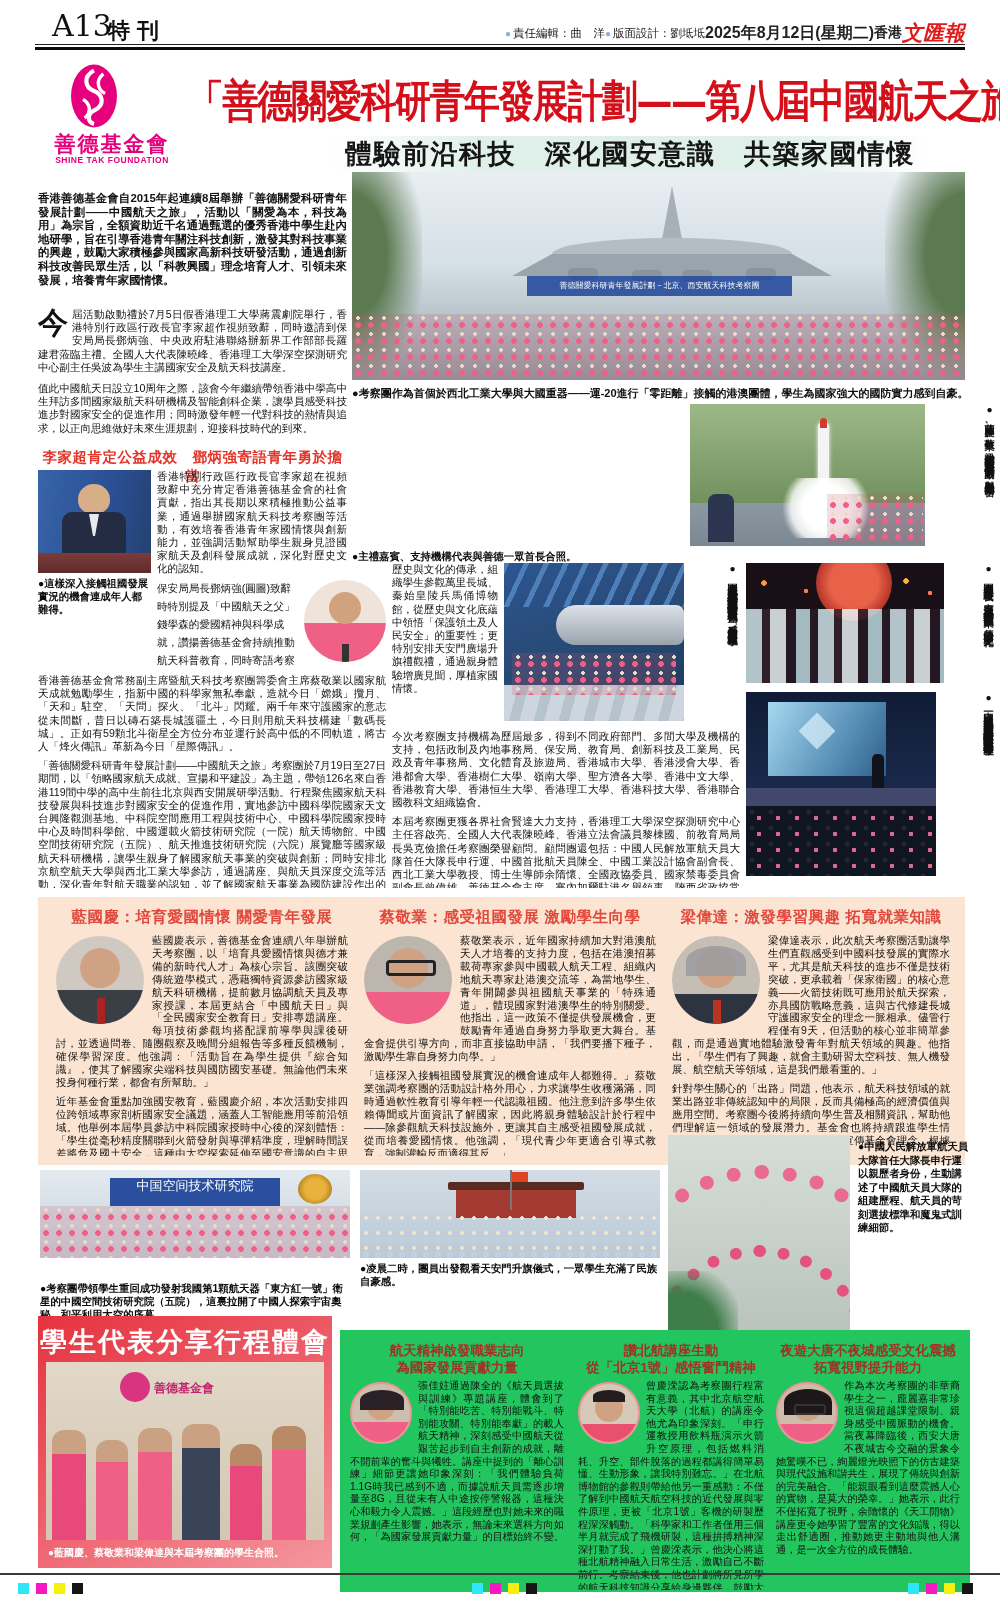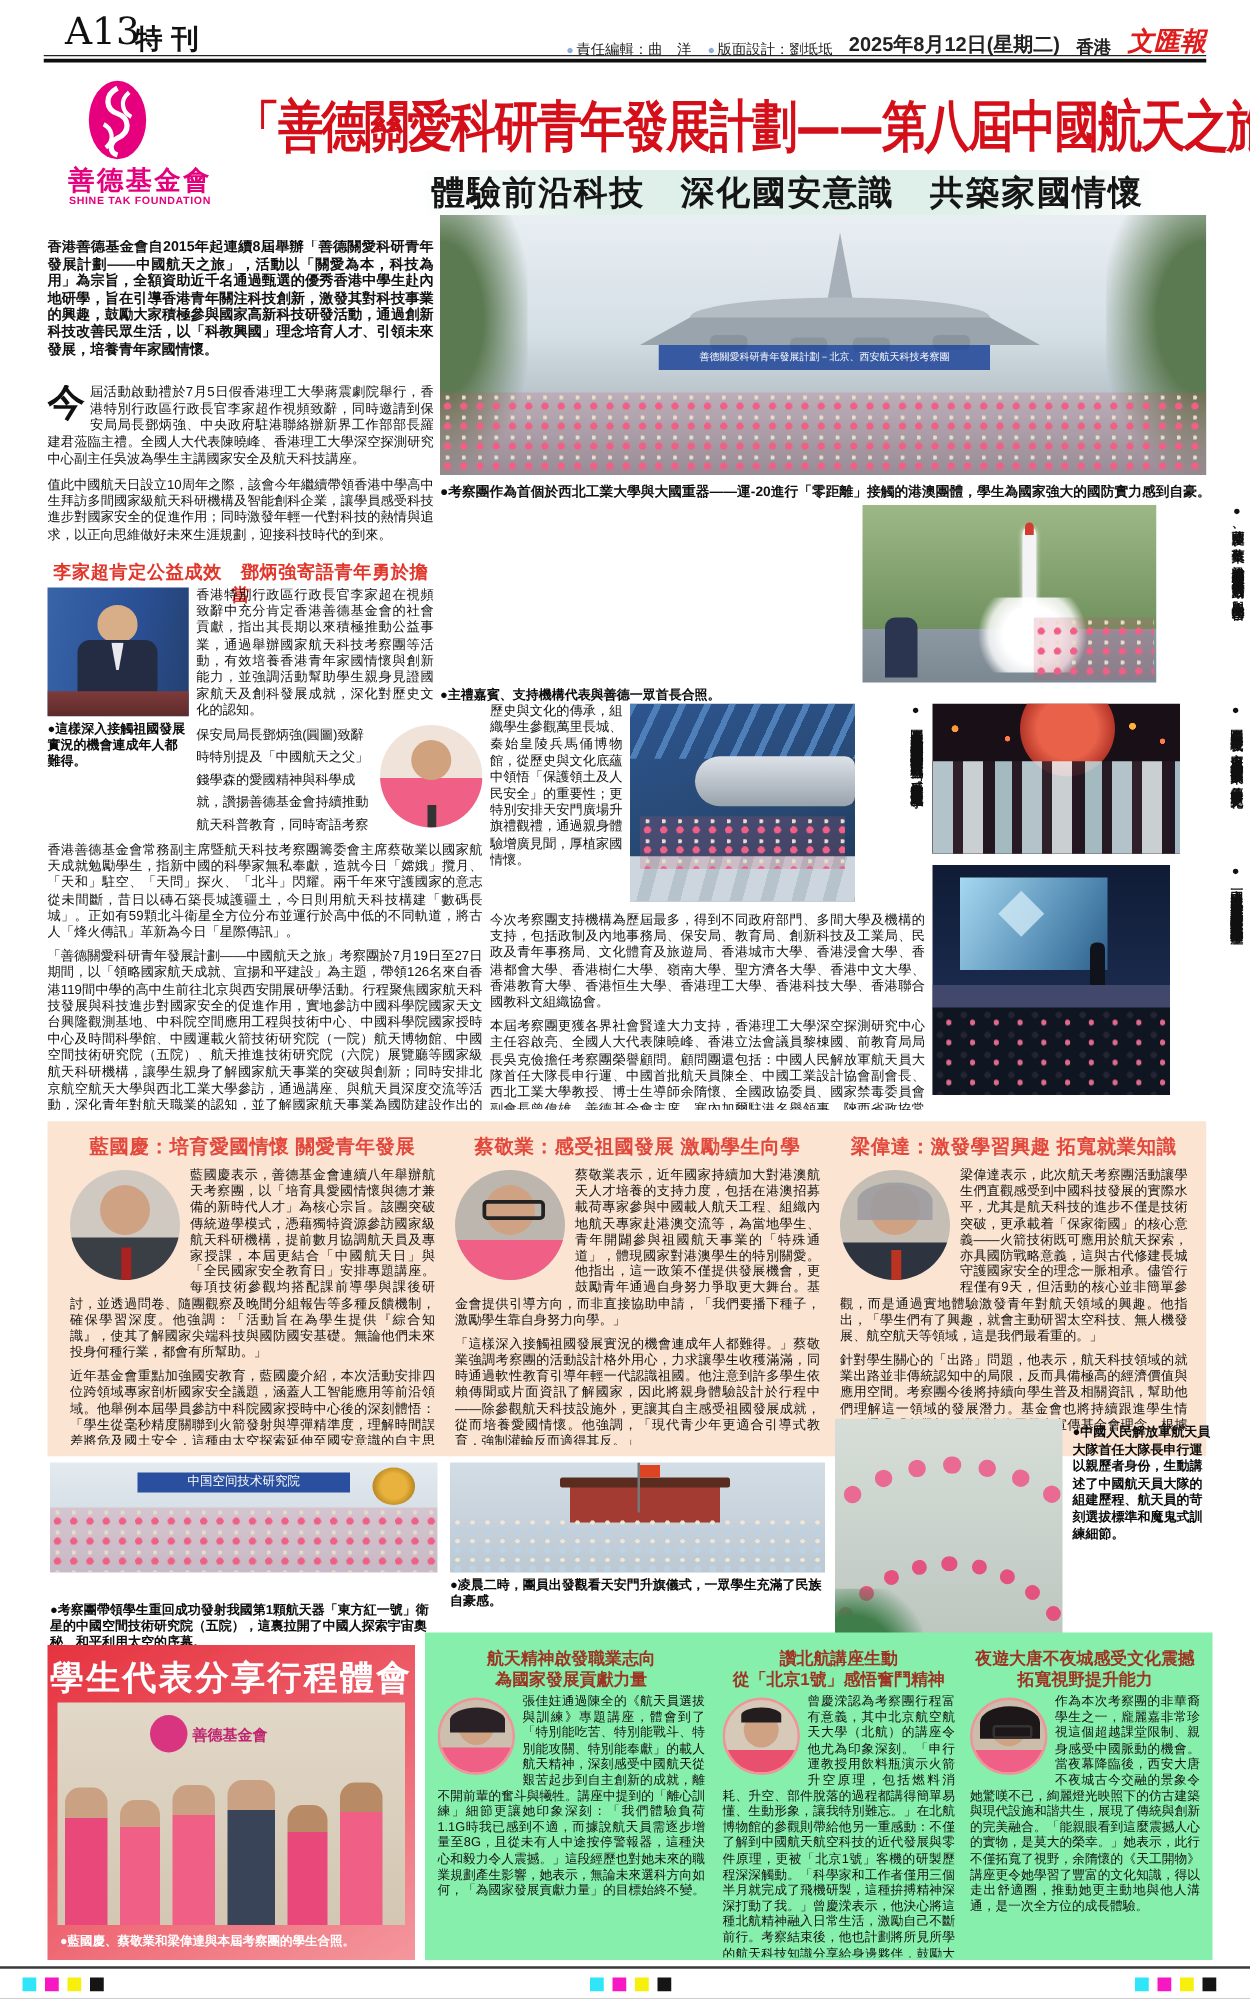--- a/index.html
+++ b/index.html
@@ -4,21 +4,21 @@
 <style>
   html,body{margin:0;padding:0;background:#888;}
   .page{position:relative;width:1000px;height:1599px;background:#fff;margin:0 auto;
         font-family:"Liberation Sans","DejaVu Sans",sans-serif;color:#111;overflow:hidden;}
   .abs{position:absolute;}
   .jt{text-align:justify;}
   p{margin:0 0 6px 0;}
   
   .pageno{font-family:"DejaVu Serif",serif;font-size:30px;color:#111;}
   .secttl{font-weight:bold;font-size:22px;letter-spacing:7px;}
-  .hdr-right{display:flex;align-items:flex-end;gap:13px;font-size:11.5px;color:#222;}
+  .hdr-right{display:flex;align-items:center;font-size:11.5px;color:#222;}
   .blt{color:#8fb0d8;font-size:10px;margin-right:2px;}
   .hdr-date{font-weight:bold;font-size:16px;}
   .hdr-city{font-size:14px;font-weight:bold;}
   .hdr-paper{color:#e01b1b;font-size:21px;font-weight:900;font-family:"DejaVu Serif",serif;font-style:italic;}
   .rule1{background:#222;height:1px;}
   .rule2{background:#0d0d0d;height:3px;}
   
   .brand-cn{color:#e5007d;font-weight:900;font-size:21px;letter-spacing:2px;font-family:"DejaVu Serif",serif;}
   .brand-en{color:#e5007d;font-size:8.5px;letter-spacing:.5px;font-weight:bold;}
   .main-title{color:#d40f1a;font-weight:900;font-size:36px;white-space:nowrap;letter-spacing:-1.5px;
@@ -52,21 +52,21 @@
   .portrait{border-radius:50%;overflow:hidden;position:relative;flex:none;}
   .p-head{position:absolute;left:50%;transform:translateX(-50%);border-radius:50%;background:#cfa284;}
   .p-body{position:absolute;left:0;right:0;bottom:0;}
   
   .peach{background:#fbe5d2;}
   .ehead{color:#e2483c;font-weight:900;font-size:15.5px;text-align:center;letter-spacing:.5px;margin-bottom:6px;}
   .etx{font-size:10.5px;line-height:12.9px;text-align:justify;overflow:hidden;}
   
   .redbanner{background:linear-gradient(150deg,#e5333f 0%,#ee6571 55%,#f4979e 100%);}
   .banner-title{color:#fff;font-weight:900;font-size:27px;letter-spacing:2px;text-align:center;}
-  .pinkpanel{background:#86efac;}
+  .pinkpanel{background:#22c55e;margin-top:24px;}
   .shead{color:#9e3423;font-weight:900;font-size:13.5px;text-align:center;line-height:17px;}
   .stx{font-size:10.2px;line-height:12.6px;text-align:justify;overflow:hidden;margin-top:4px;}
   .ring{border:2px solid #f0949c;}
   .wcap{color:#fff;font-weight:bold;font-size:10px;}
   .mark{width:11px;height:11px;display:inline-block;margin-right:7px;}
 </style>
 </head>
 <body>
 
 <div class="page">
@@ -220,21 +220,21 @@
           <div class="p-body" style="height:30px;background:#2e3340;"></div>
           <div class="abs" style="left:41px;bottom:0;width:8px;height:24px;background:#b32;"></div>
         </div>
         <p>梁偉達表示，此次航天考察團活動讓學生們直觀感受到中國科技發展的實際水平，尤其是航天科技的進步不僅是技術突破，更承載着「保家衛國」的核心意義——火箭技術既可應用於航天探索，亦具國防戰略意義，這與古代修建長城守護國家安全的理念一脈相承。儘管行程僅有9天，但活動的核心並非簡單參觀，而是通過實地體驗激發青年對航天領域的興趣。他指出，「學生們有了興趣，就會主動研習太空科技、無人機發展、航空航天等領域，這是我們最看重的。」</p>
         <p>針對學生關心的「出路」問題，他表示，航天科技領域的就業出路並非傳統認知中的局限，反而具備極高的經濟價值與應用空間。考察團今後將持續向學生普及相關資訊，幫助他們理解這一領域的發展潛力。基金會也將持續跟進學生情況，通過「老帶新」機制讓往屆學生宣傳基金會理念，根據學生反饋優化行程安排。</p>
       </div>
     </div>
   </div>
 
   <div class="photo" style="left:40px;top:1170px;width:310px;height:88px;background:linear-gradient(#e3eaf0,#c8d3db);">
-    <div class="abs banner-blue" style="left:70px;top:8px;width:170px;height:16px;font-size:10px;line-height:16px;">中国空间技术研究院</div>
+    <div class="abs banner-blue" style="left:70px;top:8px;width:170px;height:28px;font-size:13px;line-height:16px;">中国空间技术研究院</div>
     <div class="abs" style="right:18px;top:4px;width:34px;height:30px;background:radial-gradient(circle,#e8b23c 0 45%,#b07f1e 80%);border-radius:50%;"></div>
     <div class="abs crowd-pink" style="left:0;bottom:0;width:310px;height:52px;"></div>
   </div>
   <div class="abs cap" style="left:40px;top:1282px;width:312px;height:44px;">●考察團帶領學生重回成功發射我國第1顆航天器「東方紅一號」衛星的中國空間技術研究院（五院），這裏拉開了中國人探索宇宙奧秘、和平利用太空的序幕。</div>
 
   <div class="photo" style="left:360px;top:1170px;width:300px;height:88px;background:linear-gradient(#d3dde6,#bcc8d2);">
     <div class="abs" style="left:96px;top:18px;width:120px;height:30px;background:#a33b33;"></div>
     <div class="abs" style="left:88px;top:12px;width:136px;height:8px;background:#5a2c20;border-radius:2px;"></div>
     <div class="abs" style="left:150px;top:0;width:2px;height:40px;background:#777;"></div>
     <div class="abs" style="left:152px;top:2px;width:16px;height:10px;background:#d42;"></div>

